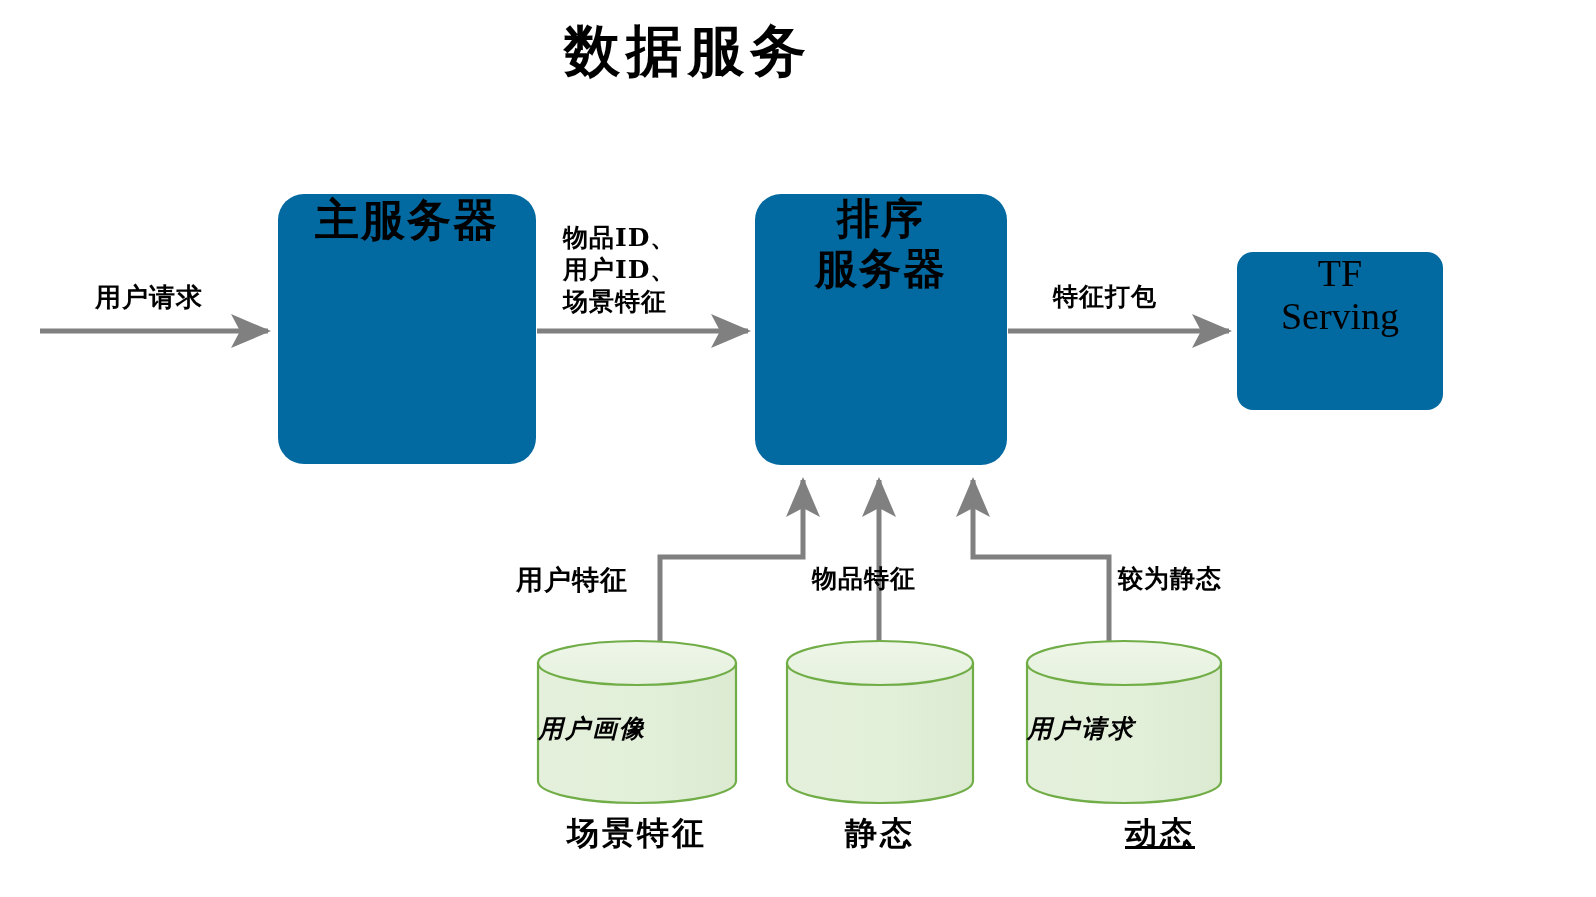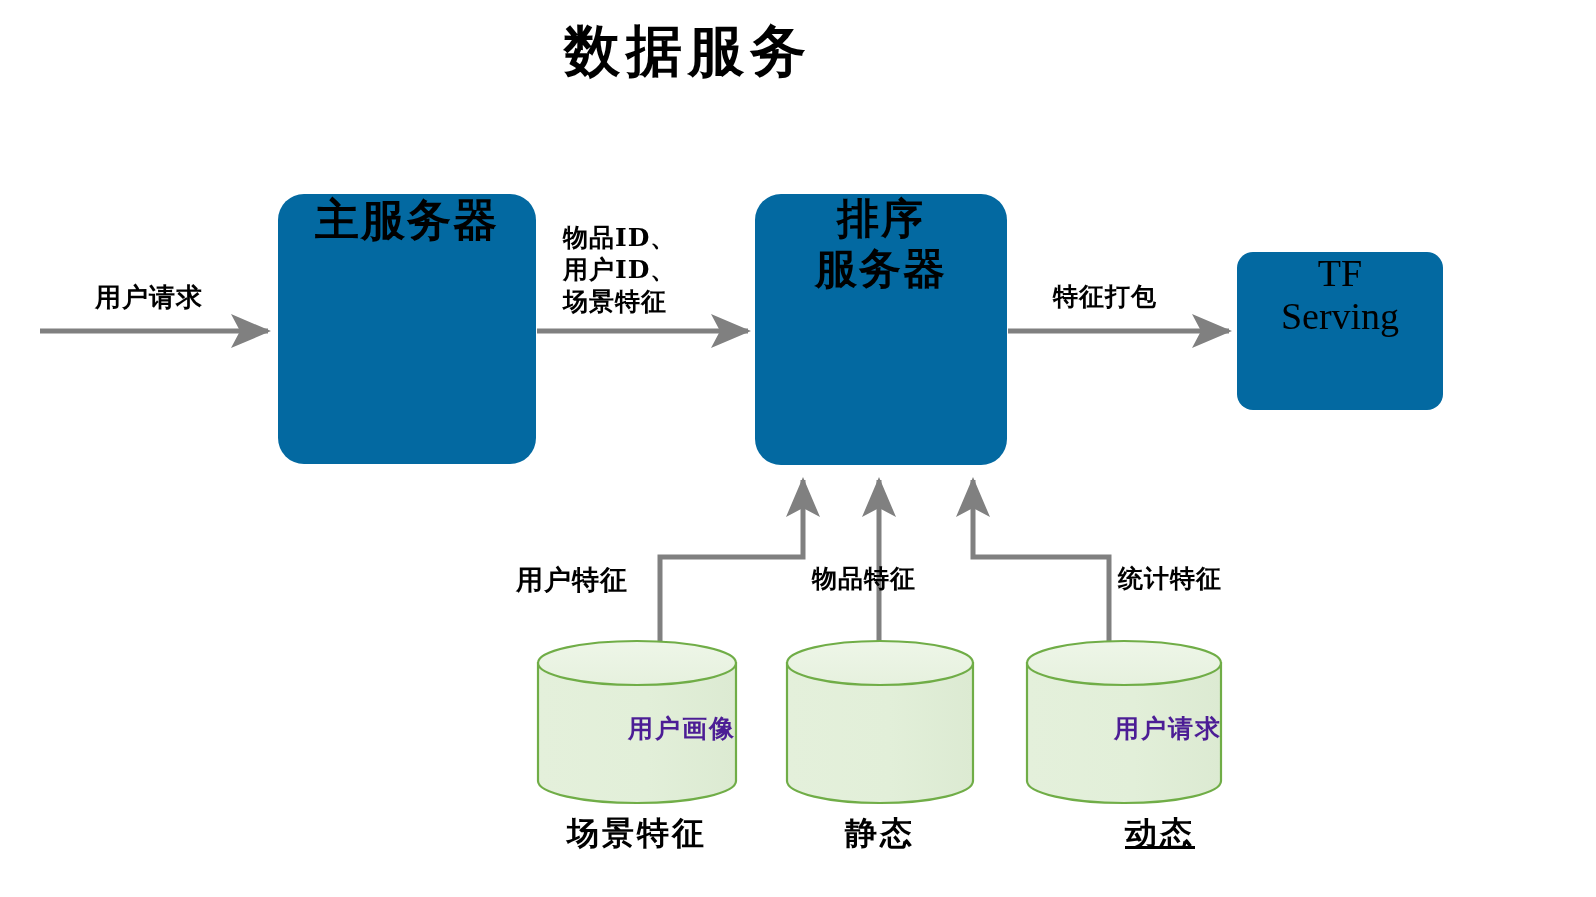--- a/index.html
+++ b/index.html
@@ -57,24 +57,25 @@
     color: #000000;
     white-space: pre-line;
     line-height: 1.28;
     letter-spacing: 1px;
     text-align: left;
   }
   .db-label {
     position: absolute;
     font-family: "DejaVu Serif", serif;
     font-weight: 700;
-    color: #4c1d95;
+    color: #000000;
     letter-spacing: 2px;
-    text-align: right;
+    text-align: left;
     white-space: nowrap;
+    font-style: italic;
   }
   .caption {
     position: absolute;
     font-family: "DejaVu Serif", serif;
     font-weight: 700;
     color: #000000;
     letter-spacing: 3px;
     text-align: center;
     white-space: nowrap;
   }
@@ -158,21 +159,21 @@
   <div class="edge-label" style="left:563px; top:222px; width:168px; font-size:25px;">物品ID、
 用户ID、
 场景特征</div>
 
   <div class="edge-label" style="left:1053px; top:281px; width:150px; font-size:25px;">特征打包</div>
 
   <div class="edge-label" style="left:516px; top:563px; width:136px; font-size:27px;">用户特征</div>
 
   <div class="edge-label" style="left:812px; top:563px; width:136px; font-size:25px;">物品特征</div>
 
-  <div class="edge-label" style="left:1118px; top:563px; width:136px; font-size:25px;">统计特征</div>
+  <div class="edge-label" style="left:1118px; top:563px; width:136px; font-size:25px;">较为静态</div>
 
   <div class="db-label" style="left:538px; top:712px; width:198px; font-size:25px;">用户画像</div>
 
 
   <div class="db-label" style="left:1027px; top:712px; width:195px; font-size:25px;">用户请求</div>
 
   <div class="caption" style="left:521px; top:812px; width:232px; font-size:32px;">场景特征</div>
 
   <div class="caption" style="left:764px; top:812px; width:232px; font-size:32px;">静态</div>
 

